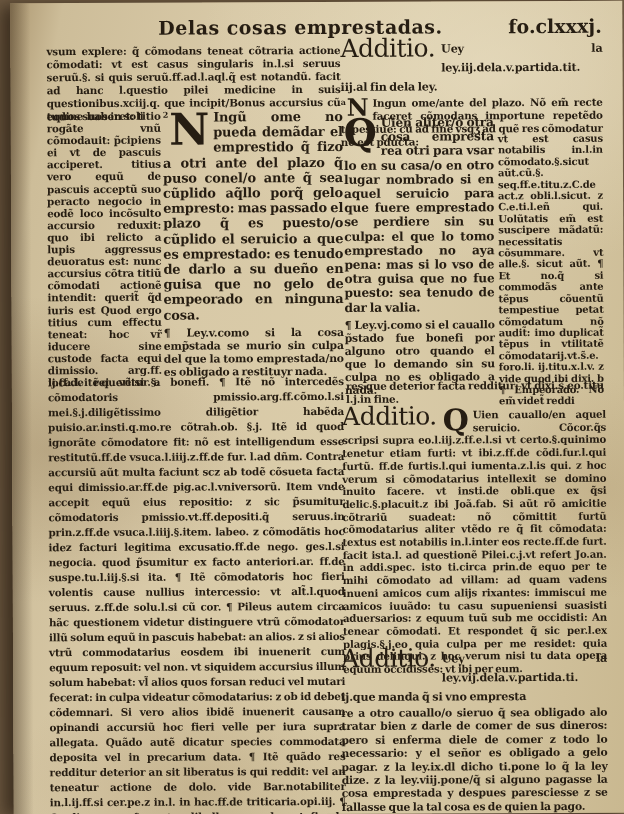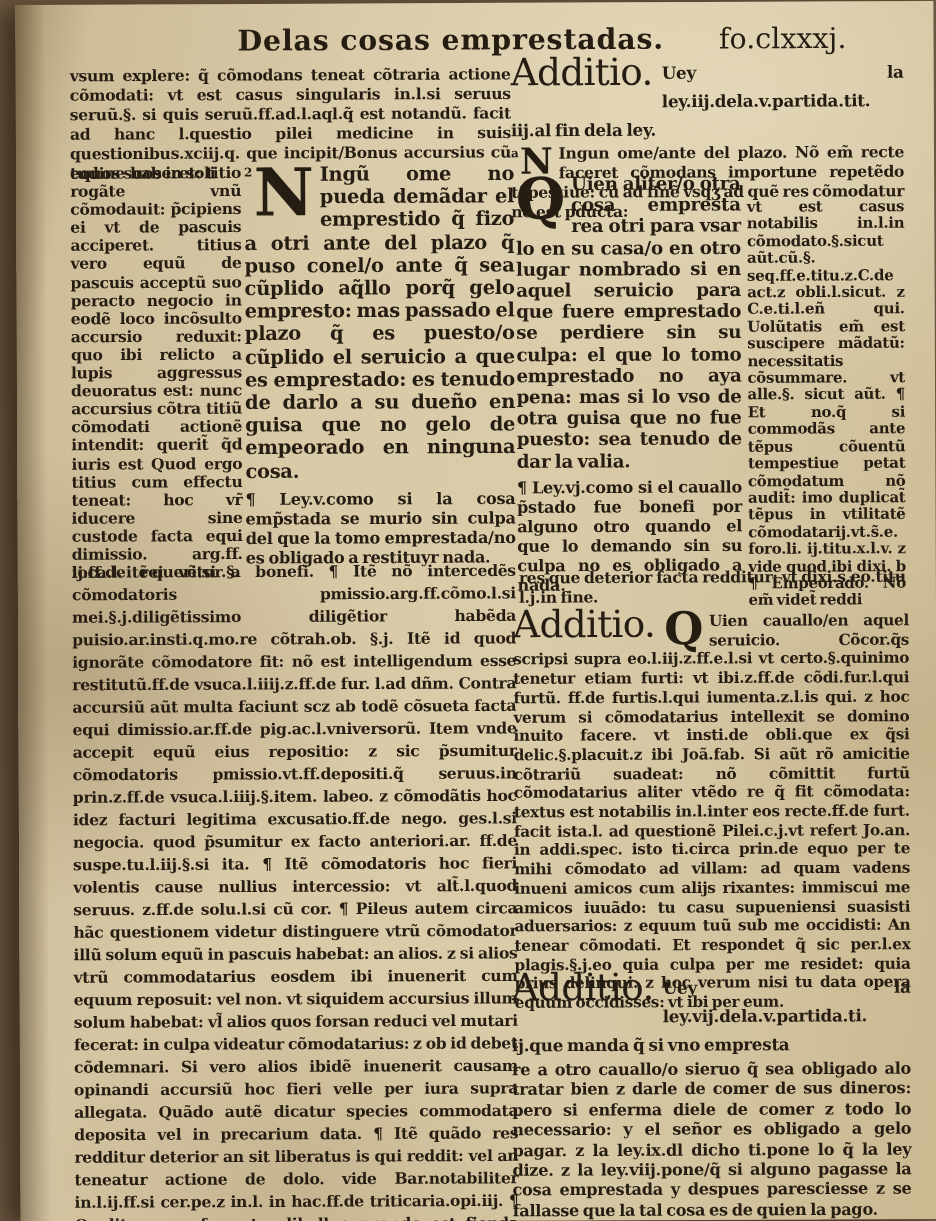--- a/index.html
+++ b/index.html
@@ -22,21 +22,21 @@
   }
   .edge-shade{position:absolute;left:0;top:0;width:20px;height:100%;
     background:linear-gradient(90deg, rgba(60,44,26,.45), rgba(60,44,26,0));pointer-events:none;}
   .blk{position:absolute;text-align:justify;letter-spacing:-.2px;font-weight:bold;}
   .gloss{font-size:10.4px;line-height:13px;word-spacing:-1px;}
   .gloss-sm{font-size:10px;line-height:11.4px;word-spacing:-1.2px;}
   .law{font-size:13px;line-height:15.2px;word-spacing:-1px;}
   .law2{font-size:12.2px;line-height:14.2px;word-spacing:-1px;}
   .rubric{font-size:10.8px;line-height:13px;word-spacing:-1px;margin-top:4px;}
   .header-title{position:absolute;left:148px;top:14px;font-size:19px;letter-spacing:.5px;font-weight:bold;}
-  .folio{position:absolute;left:469px;top:14px;font-size:19px;font-weight:normal;}
+  .folio{position:absolute;left:498px;top:14px;font-size:19px;font-weight:bold;}
   .dropcap{float:left;font-weight:bold;padding-right:4px;}
   .dc-big{font-size:44px;line-height:34px;padding-top:3px;}
   .dc-med{font-size:38px;line-height:30px;padding-top:2px;}
   .dc-sm{font-size:24px;line-height:20px;padding-top:1px;}
   .marker{float:left;font-size:8px;line-height:10px;padding-right:1px;font-weight:bold;}
   .additio-head{float:left;font-size:25px;line-height:22px;font-weight:normal;
     letter-spacing:-.5px;padding-right:6px;}
   .additio-ref{font-size:11.2px;line-height:13.5px;}
   .additio{word-spacing:-1px;}
 </style>

